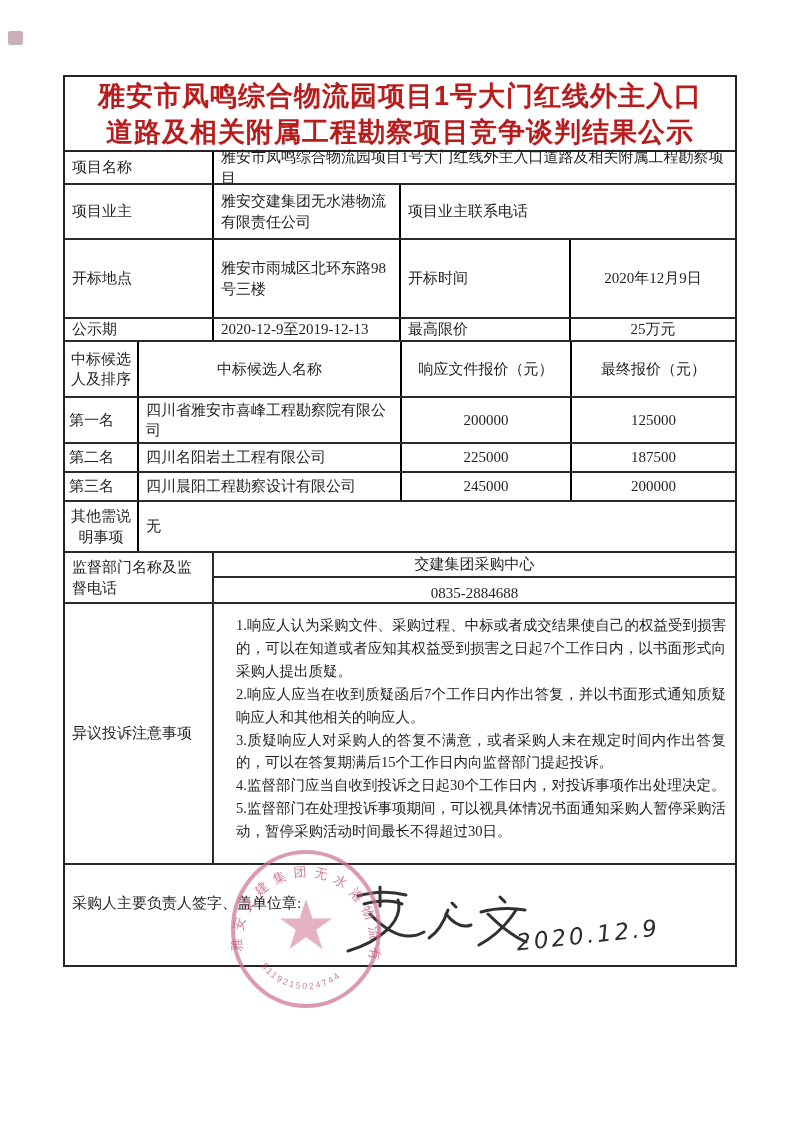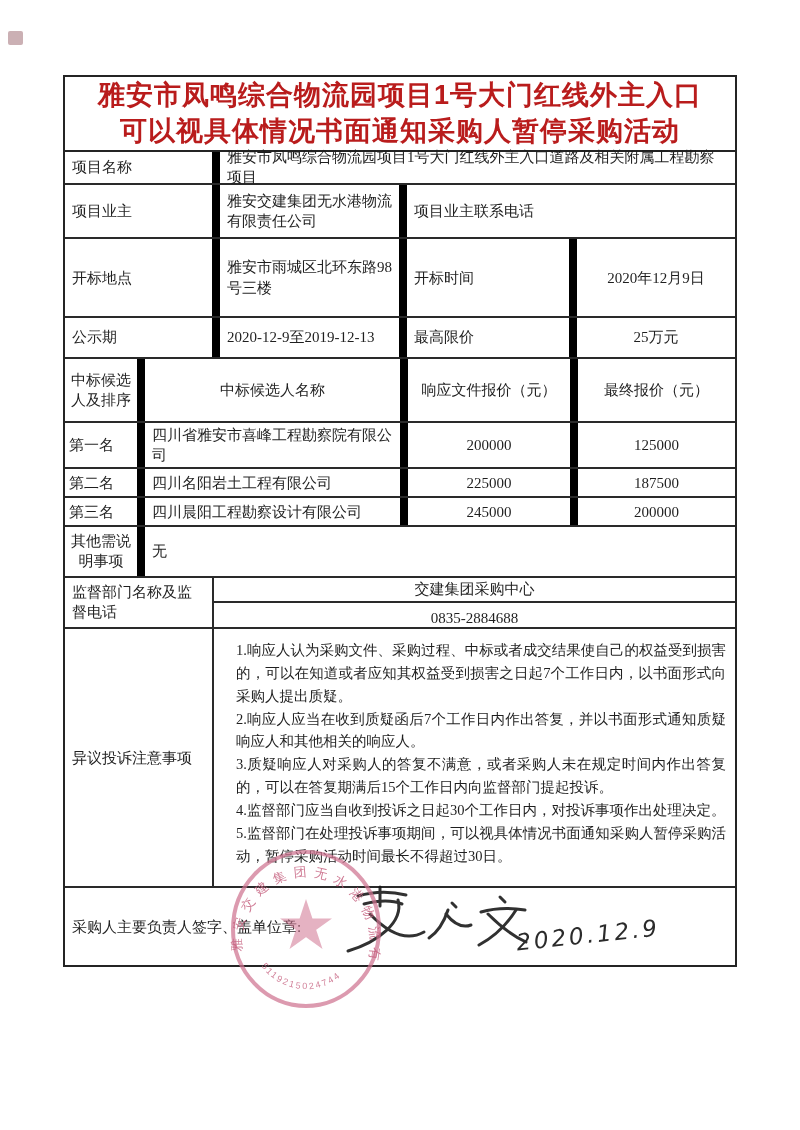--- a/index.html
+++ b/index.html
@@ -22,41 +22,41 @@
     display:flex; flex-direction:column;
     background:#fff;
   }
   .row { display:flex; flex-direction:row; border-bottom:2px solid #2a2a2a; }
   .row:last-child { border-bottom:none; }
   .cell {
     display:flex; align-items:center;
     font-size:15px; line-height:1.35;
     padding:2px 7px;
   }
-  .cell + .cell { border-left:8px solid #000000; }
+  .cell + .cell { border-left:2px solid #000000; }
   .c-left   { justify-content:flex-start; text-align:left; }
   .c-center { justify-content:center; text-align:center; }
   .w-label  { width:147px; flex:none; }
   .w-val2   { width:187px; flex:none; }
   .w-lab3   { width:170px; flex:none; }
   .w-last   { flex:1; }
   .w-rank   { width:72px; flex:none; padding:2px 4px; }
   .w-name   { width:263px; flex:none; }
   .title-row {
     height:75px; display:flex; flex-direction:column;
     align-items:center; justify-content:center;
     border-bottom:2px solid #242424;
   }
   .title-line {
     font-family:"Liberation Sans", sans-serif;
     font-weight:bold; font-size:27px; line-height:36px;
     letter-spacing:1px; color:#b91c1c; text-align:center;
   }
-  .h43{height:33px;} .h55{height:55px;} .h79{height:79px;} .h41{height:41px;justify-content:flex-end;}
-  .h49{height:65px;} .h46{height:46px;} .h29{height:29px;} .h51{height:51px;}
+  .h43{height:33px;} .h55{height:55px;} .h79{height:79px;} .h41{height:23px;justify-content:flex-end;}
+  .h49{height:56px;} .h46{height:46px;} .h29{height:29px;} .h51{height:51px;}
   .h57{height:51px;} .h261{height:261px;} .h77{height:77px;}
   .sub-col { flex:1; display:flex; flex-direction:column; border-left:2px solid #2a2a2a;gap:7px; }
   .sub-row { display:flex; align-items:center; justify-content:center; font-size:15px; }
   .sub-row:first-child { border-bottom:2px solid #2a2a2a; height:27px; }
   .sub-row:last-child { flex:1; }
   .objection-cell {
     flex:1; border-left:2px solid #2a2a2a;
     padding:10px 9px 8px 22px;
     display:block;
   }
@@ -74,21 +74,21 @@
 </style>
 </head>
 <body>
 
 <div class="page-mark"></div>
 
 <div class="tbl">
 
   <div class="title-row">
     <div class="title-line">雅安市凤鸣综合物流园项目1号大门红线外主入口</div>
-    <div class="title-line">可以视具体情况书面通知采购人暂停采购活动</div>
+    <div class="title-line">道路及相关附属工程勘察项目竞争谈判结果公示</div>
   </div>
 
   <div class="row h43">
     <div class="cell c-left w-label">项目名称</div>
     <div class="cell c-left w-last">雅安市凤鸣综合物流园项目1号大门红线外主入口道路及相关附属工程勘察项目</div>
   </div>
 
   <div class="row h55">
     <div class="cell c-left w-label">项目业主</div>
     <div class="cell c-left w-val2">雅安交建集团无水港物流有限责任公司</div>

